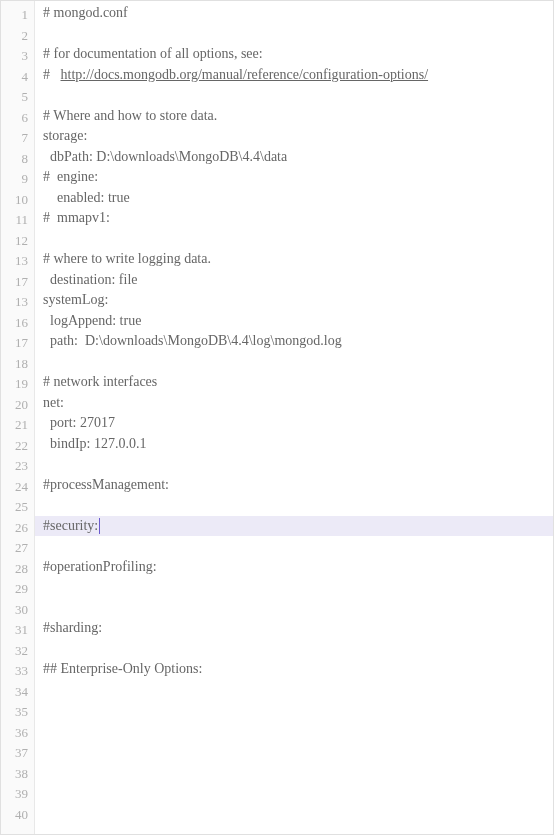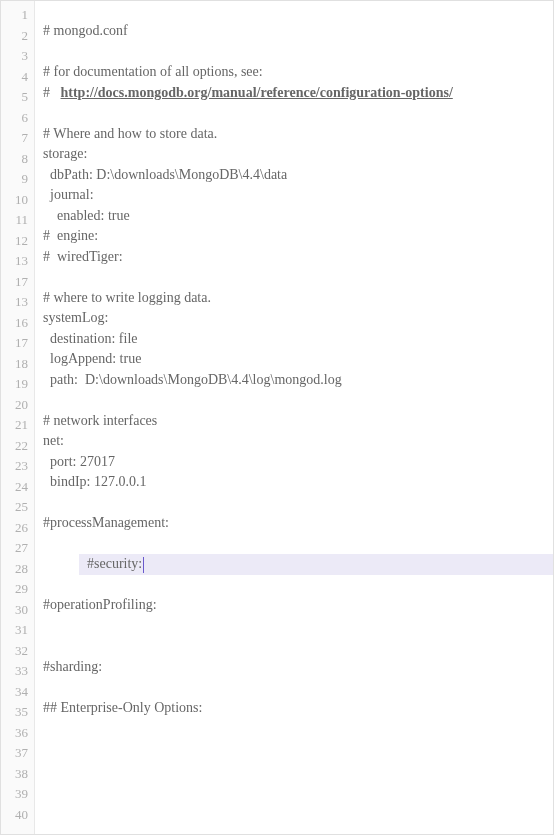--- a/index.html
+++ b/index.html
@@ -27,38 +27,36 @@
   }
   .gutter div {
     height: 20.5px;
     line-height: 20.5px;
     padding-right: 6px;
     color: #b0b0b0;
     font-size: 13px;
   }
   .code {
     flex: 1;
-    padding-top: 20px;
+    padding-top: 2px;
     position: relative;
   }
   .line {
     height: 20.5px;
     line-height: 20.5px;
     padding-left: 8px;
     white-space: pre;
     color: #666;
   }
   .line.highlighted {
     background: #eceaf7;
-    margin-left: 44px;
   }
   .line a {
     color: #666;
     text-decoration: underline;
-    font-weight: bold;
   }
   .cursor {
     display: inline-block;
     width: 1px;
     height: 16px;
     background: #6a5acd;
     vertical-align: middle;
     margin-left: 1px;
   }
 </style>
@@ -110,28 +108,27 @@
     </div>
   <div class="code" id="code">
       <div class="line"># mongod.conf</div>
       <div class="line"></div>
       <div class="line"># for documentation of all options, see:</div>
       <div class="line">#   <a>http://docs.mongodb.org/manual/reference/configuration-options/</a></div>
       <div class="line"></div>
       <div class="line"># Where and how to store data.</div>
       <div class="line">storage:</div>
       <div class="line">  dbPath: D:\downloads\MongoDB\4.4\data</div>
-      <div class="line">  journal:</div>
+      <div class="line">#  engine:</div>
       <div class="line">    enabled: true</div>
-      <div class="line">#  engine:</div>
-      <div class="line">#  wiredTiger:</div>
+      <div class="line">#  mmapv1:</div>
       <div class="line"></div>
       <div class="line"># where to write logging data.</div>
+      <div class="line">  destination: file</div>
       <div class="line">systemLog:</div>
-      <div class="line">  destination: file</div>
       <div class="line">  logAppend: true</div>
       <div class="line">  path:  D:\downloads\MongoDB\4.4\log\mongod.log</div>
       <div class="line"></div>
       <div class="line"># network interfaces</div>
       <div class="line">net:</div>
       <div class="line">  port: 27017</div>
       <div class="line">  bindIp: 127.0.0.1</div>
       <div class="line"></div>
       <div class="line">#processManagement:</div>
       <div class="line"></div>

